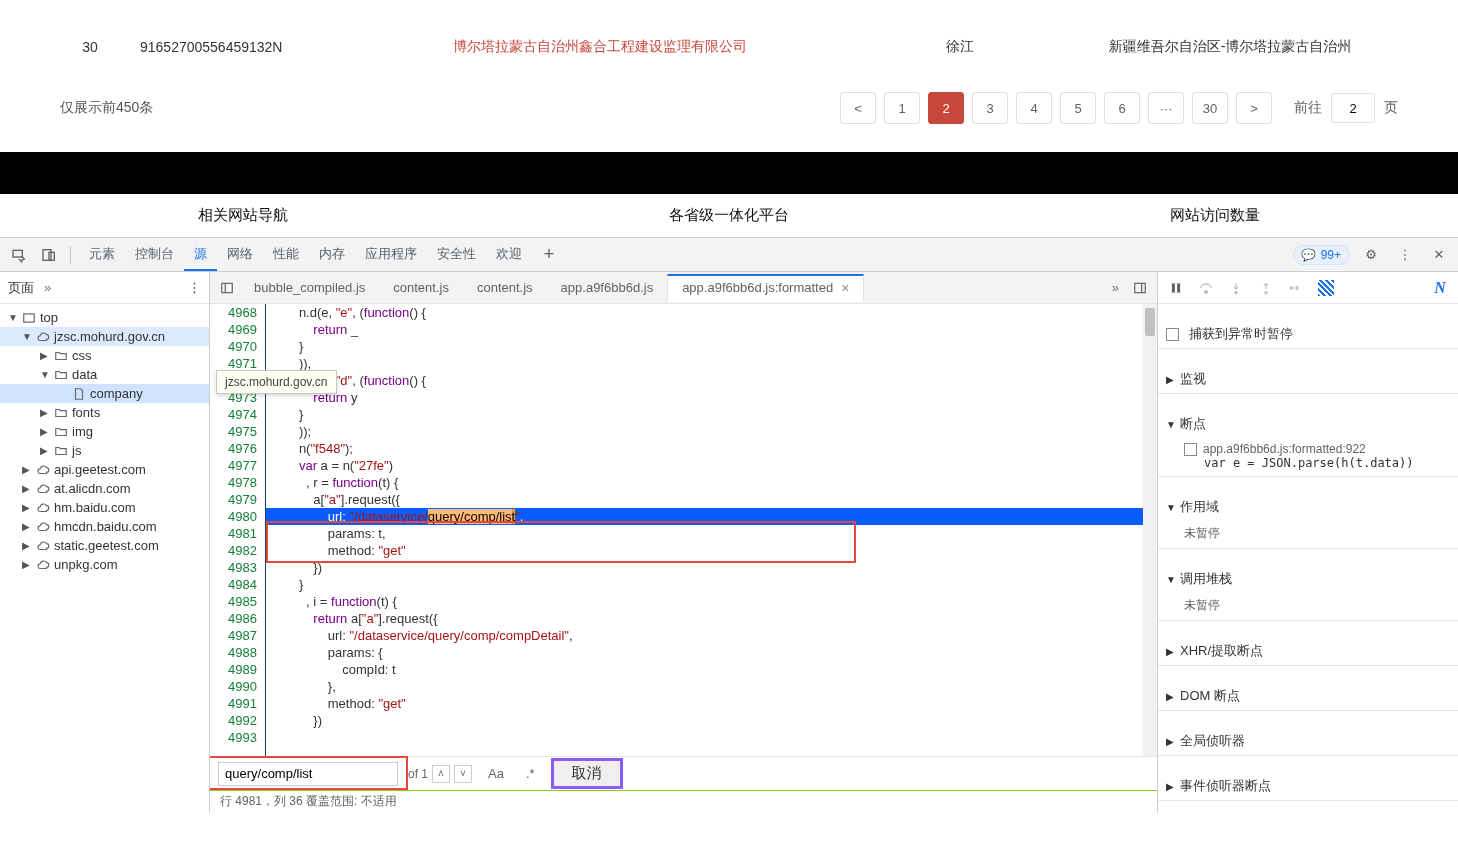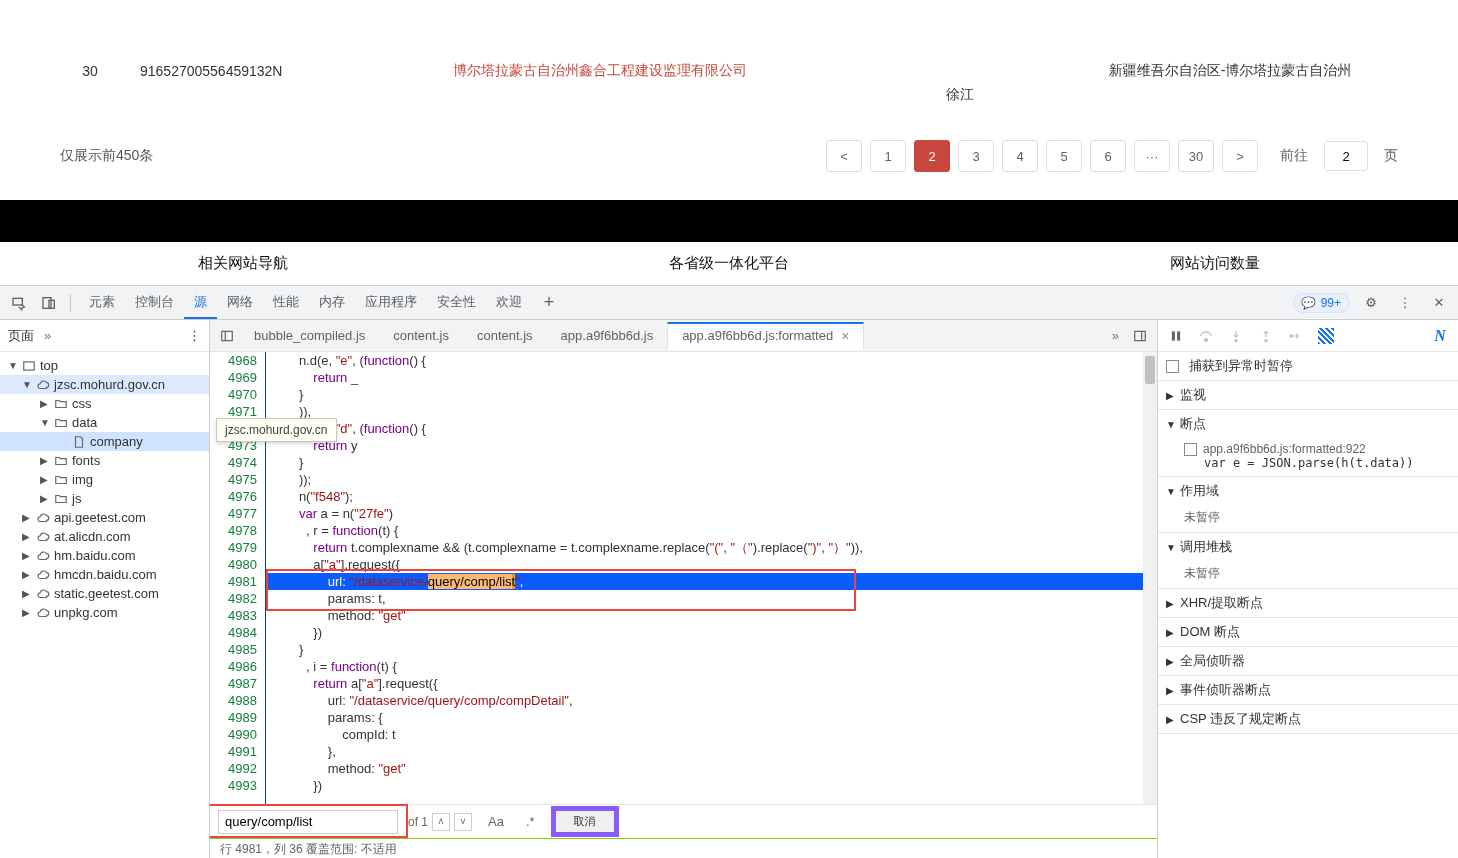--- a/index.html
+++ b/index.html
@@ -4,28 +4,28 @@
 <style>
 * { margin: 0; padding: 0; box-sizing: border-box; font-family: "Microsoft YaHei", "PingFang SC", Arial, sans-serif; }
 body { background: #fff; font-size: 13px; color: #333; }
 
 
 .webpage-section { background: #fff; padding: 20px 0 0 0; }
 .table-row { display: flex; align-items: center; padding: 18px 40px; font-size: 14px; }
 .col-1 { width: 100px; text-align: center; }
 .col-2 { width: 240px; text-align: left; }
 .col-3 { width: 440px; text-align: center; color: #c8473c; }
-.col-4 { width: 280px; text-align: center; margin-top: 48px; }
+.col-4 { width: 280px; text-align: center; }
 .col-5 { width: 260px; text-align: center; }
 .footer-row { display: flex; align-items: center; padding: 18px 60px 28px 60px; justify-content: space-between; font-size: 14px; }
 .footer-left { color: #555; }
 .pagination { display: flex; gap: 8px; align-items: center; }
 .page-btn { min-width: 36px; height: 32px; border: 1px solid #dcdfe6; border-radius: 3px; display: flex; align-items: center; justify-content: center; color: #606266; background: #fff; font-size: 13px; cursor: pointer; padding: 0 8px; }
 .page-btn.active { background: #c8473c; color: #fff; border-color: #c8473c; }
-.page-goto { display: flex; align-items: center; gap: 16px; margin-left: 14px; color: #606266; }
+.page-goto { display: flex; align-items: center; gap: 9px; margin-left: 14px; color: #606266; }
 .page-input { width: 44px; height: 30px; border: 1px solid #dcdfe6; border-radius: 3px; text-align: center; font-size: 13px; }
 
 .dark-band { background: #000; height: 42px; }
 .navbar-footer { background: #fff; display: flex; padding: 12px 0; }
 .nav-section { flex: 1; text-align: center; font-size: 15px; color: #111; }
 
 
 .devtools { display: flex; flex-direction: column; border-top: 1px solid #ccc; }
 .devtools-tabs { display: flex; align-items: center; height: 34px; border-bottom: 1px solid #ccc; padding: 0 6px; gap: 4px; color: #5f6368; background: #f1f3f4; }
 .devtools-tabs .icon-btn { width: 26px; height: 26px; display: flex; align-items: center; justify-content: center; cursor: pointer; }
@@ -74,32 +74,32 @@
 .scroll-v { position: absolute; right: 0; top: 0; bottom: 0; width: 14px; background: #f1f1f1; }
 .scroll-thumb { position: absolute; right: 2px; width: 10px; background: #c1c1c1; border-radius: 2px; }
 .tooltip-float { position: absolute; left: 6px; top: 66px; background: #fffef2; border: 1px solid #c8c8c8; padding: 4px 8px; font-size: 12px; color: #444; box-shadow: 0 2px 4px rgba(0,0,0,.15); font-family: "Microsoft YaHei", Arial, sans-serif; }
 
 .search-bar { display: flex; align-items: center; height: 34px; border-top: 1px solid #e6e6e6; padding: 0 8px; gap: 10px; background: #fff; }
 .search-bar input.search-box { width: 180px; height: 24px; border: 1px solid #ccc; padding: 0 6px; font-size: 13px; }
 .search-note { color: #e8473d; font-size: 15px; flex: 1; }
 .search-count { color: #666; font-size: 12px; display: flex; align-items: center; gap: 4px; }
 .search-stepper { border: 1px solid #ccc; width: 18px; height: 18px; display: flex; align-items: center; justify-content: center; font-size: 10px; color: #666; }
 .search-opt { color: #666; font-size: 13px; padding: 0 6px; }
-.cancel-btn { background: #efefef; border: 5px solid #8b5cf6; padding: 3px 18px; font-size: 11px; color: #333; cursor: pointer; }
+.cancel-btn { background: #efefef; border: 3px solid #8b5cf6; padding: 3px 18px; font-size: 15px; color: #333; cursor: pointer; }
 
 .status-line { height: 22px; border-top: 1px solid #84cc16; font-size: 12px; color: #5f6368; padding: 2px 10px 0; }
 
 
 .debug-panel { width: 300px; display: flex; flex-direction: column; background: #fff; }
 .debug-toolbar { display: flex; align-items: center; gap: 10px; height: 32px; border-bottom: 1px solid #e6e6e6; padding: 0 8px; color: #5f6368; }
 .debug-toolbar .dbg-icon { width: 20px; height: 20px; display: flex; align-items: center; justify-content: center; cursor: pointer; }
 .debug-toolbar .dbg-icon.disabled { opacity: 0.4; }
 .debug-sections { flex: 1; overflow: auto; }
 .dbg-section { border-bottom: 1px solid #e6e6e6; }
-.dbg-header { display: flex; align-items: center; padding: 5px 8px; font-size: 13px; cursor: pointer; gap: 4px; }
+.dbg-header { display: flex; align-items: center; padding: 5px 8px; font-size: 13px; cursor: pointer; gap: 4px; margin-top: 16px; }
 .dbg-header .caret2 { font-size: 10px; width: 10px; }
 .dbg-body { padding: 4px 12px 6px 26px; font-size: 12px; color: #5f6368; }
 .dbg-body .mono { font-family: Menlo, Consolas, monospace; color: #333; }
 .checkbox { width: 13px; height: 13px; border: 1px solid #888; display: inline-block; margin-right: 6px; vertical-align: middle; }
 .hatch-icon { width: 16px; height: 16px; background: repeating-linear-gradient(45deg,#1a73e8 0,#1a73e8 2px,#fff 2px,#fff 4px); }
 .n-icon { font-family: serif; font-style: italic; font-weight: bold; font-size: 16px; color: #1a73e8; }
 </style>
 </head>
 <body>
 
@@ -373,21 +373,20 @@
             <div class="line">            <span class="kw">return</span> _</div>
             <div class="line">        }</div>
             <div class="line">        )),</div>
             <div class="line">        n.d(e, <span class="str">"d"</span>, (<span class="kw">function</span>() {</div>
             <div class="line">            <span class="kw">return</span> y</div>
             <div class="line">        }</div>
             <div class="line">        ));</div>
             <div class="line">        n(<span class="str">"f548"</span>);</div>
             <div class="line">        <span class="kw">var</span> a = n(<span class="str">"27fe"</span>)</div>
             <div class="line">          , r = <span class="kw">function</span>(t) {</div>
-            <div class="line">            <span class="kw">return</span> t.complexname &amp;&amp; (t.complexname = t.complexname.replace(<span class="str">"("</span>, <span class="str">"（"</span>).replace(<span class="str">")"</span>, <span class="str">"）"</span>)),</div>
             <div class="line">            a[<span class="str">"a"</span>].request({</div>
             <div class="line sel-line">                url: <span class="str">"/dataservice/</span><span class="hl-yellow">query/comp/lis</span><span class="hl-yellow-end">t</span><span class="str">"</span>,</div>
             <div class="line">                params: t,</div>
             <div class="line">                method: <span class="str">"get"</span></div>
             <div class="line">            })</div>
             <div class="line">        }</div>
             <div class="line">          , i = <span class="kw">function</span>(t) {</div>
             <div class="line">            <span class="kw">return</span> a[<span class="str">"a"</span>].request({</div>
             <div class="line">                url: <span class="str">"/dataservice/query/comp/compDetail"</span>,</div>
             <div class="line">                params: {</div>

